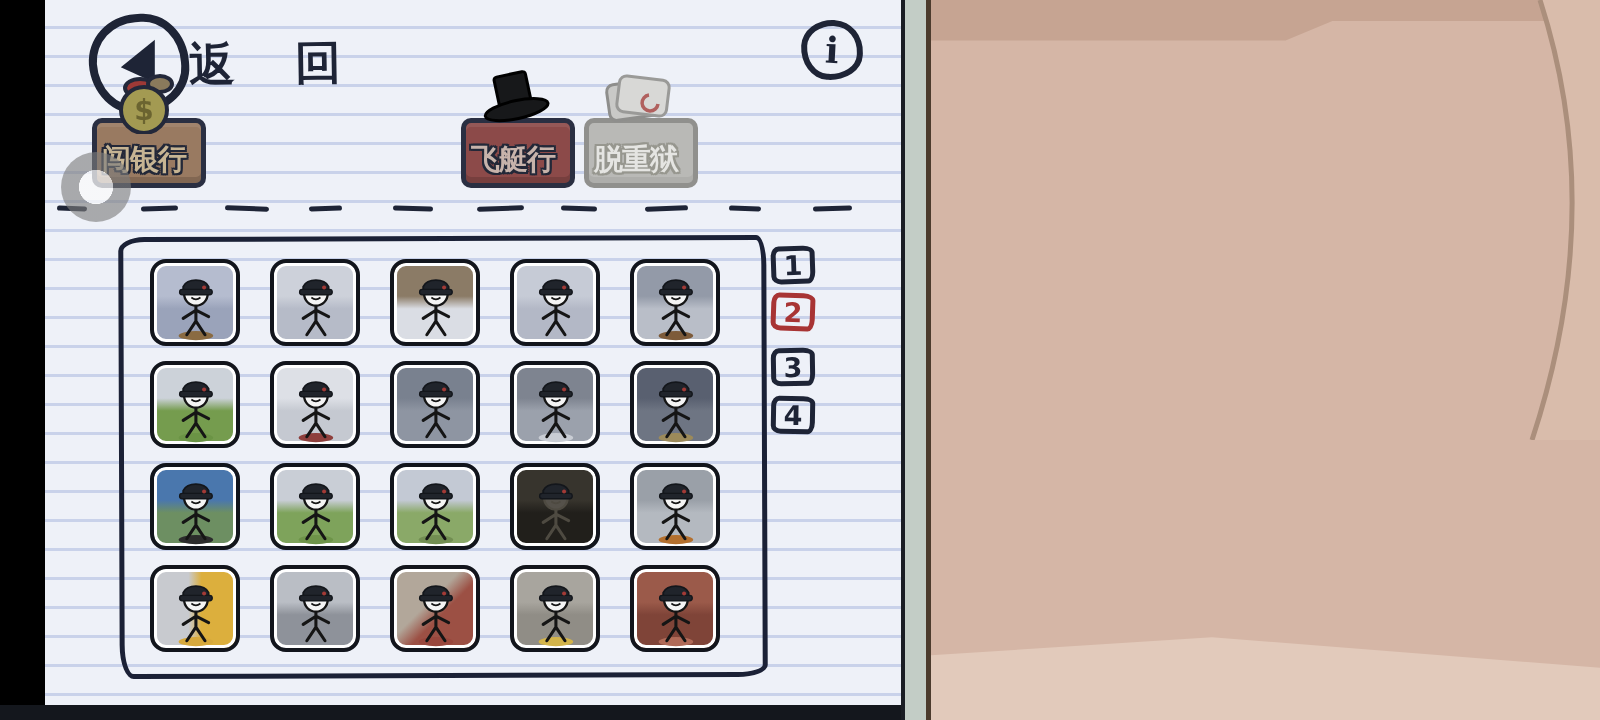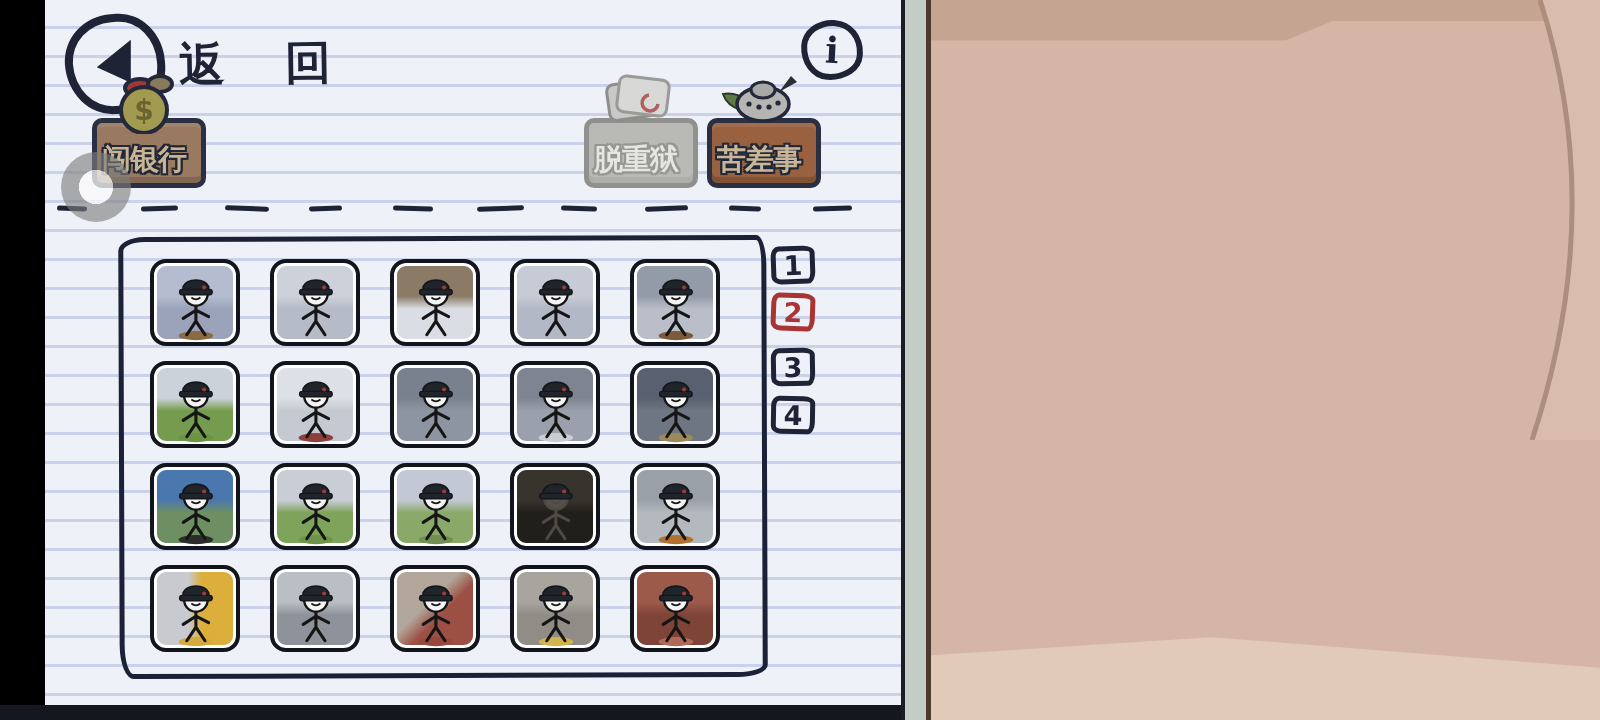--- a/index.html
+++ b/index.html
@@ -5,21 +5,21 @@
   html,body{margin:0;padding:0;background:#000;}
   .stage{position:relative;width:1600px;height:720px;overflow:hidden;
          font-family:"Liberation Sans","DejaVu Sans",sans-serif;}
 
   
   .left-black{position:absolute;left:0;top:0;width:45px;height:720px;background:#000;}
   .notebook{position:absolute;left:45px;top:0;width:856px;height:720px;background:#eef1f8;
     background-image:repeating-linear-gradient(to bottom,transparent 0 26px,#c9d2ea 26px 29px);}
   .bottom-strip{position:absolute;left:0;top:705px;width:931px;height:15px;background:#14171d;z-index:6;}
 
-  .back-btn{position:absolute;left:20px;top:14px;display:flex;align-items:center;gap:14px;
+  .back-btn{position:absolute;left:44px;top:14px;display:flex;align-items:center;
     background:none;border:none;cursor:pointer;padding:0;}
   .back-circle{width:84px;height:84px;border:8px solid #1e2436;border-radius:50% 46% 52% 48%/48% 52% 46% 54%;
     display:flex;align-items:center;justify-content:center;transform:rotate(-4deg);background:transparent;}
   
   .tri{width:44px;height:44px;background:#1e2436;clip-path:polygon(8% 50%,95% 2%,78% 98%);
        transform:rotate(-6deg);}
   .tri-inner{position:absolute;left:12px;top:11px;width:22px;height:22px;background:#eef1f8;
        clip-path:polygon(4% 50%,98% 4%,80% 96%);transform:rotate(-6deg);}
   .back-label{font-size:46px;font-weight:bold;color:#1e2436;letter-spacing:22px;
     transform:rotate(-1deg);font-family:"DejaVu Sans",sans-serif;}
@@ -103,42 +103,38 @@
         <button class="badge" style="left: 0px;">
           <span class="badge-rect" style="background: rgb(153, 122, 97);"></span>
           <span class="badge-deco"><svg viewBox="0 0 86 64">
               <ellipse cx="38" cy="18" rx="15" ry="9" fill="#9e3936" stroke="#23283a" stroke-width="4"></ellipse>
               <ellipse cx="58" cy="14" rx="12" ry="8" fill="#8a7a5c" stroke="#23283a" stroke-width="4"></ellipse>
               <circle cx="42" cy="40" r="23" fill="#a39a52" stroke="#23283a" stroke-width="4"></circle>
               <text x="42" y="50" text-anchor="middle" font-size="28" font-weight="bold" fill="#6b6430" font-family="DejaVu Sans">$</text>
             </svg></span>
           <span class="badge-label" style="color: rgb(198, 180, 147);">闯银行</span>
         </button>
+        <button class="badge" style="left: 369px;">
+          <span class="badge-rect" style="background: rgb(140, 74, 73);"></span>
+          <span class="badge-deco"><svg viewBox="0 0 86 64">
+              <g transform="rotate(-12 43 32)">
+                <rect x="28" y="4" width="32" height="34" rx="3" fill="#17181a" stroke="#000" stroke-width="3"></rect>
+                <ellipse cx="44" cy="40" rx="32" ry="9" fill="#17181a" stroke="#000" stroke-width="3"></ellipse>
+              </g>
+            </svg></span>
+          <span class="badge-label" style="color: rgb(199, 179, 171);">飞艇行</span>
+        </button>
         <button class="badge muted" style="left: 492px;">
           <span class="badge-rect" style="background: rgb(185, 185, 182);"></span>
           <span class="badge-deco"><svg viewBox="0 0 86 64">
               <rect x="14" y="12" width="50" height="36" rx="7" fill="#c9c9c7" stroke="#8e8e8c" stroke-width="3" transform="rotate(-8 39 30)"></rect>
               <rect x="24" y="8" width="50" height="36" rx="7" fill="#d8d8d6" stroke="#9a9a98" stroke-width="3" transform="rotate(7 49 26)"></rect>
               <path d="M64,34 a8,8 0 1 1 -9,-9" stroke="#b0605e" stroke-width="3.5" fill="none"></path>
             </svg></span>
           <span class="badge-label" style="color: rgb(229, 229, 226);">脱重狱</span>
-        </button>
-        <button class="badge" style="left: 615px;">
-          <span class="badge-rect" style="background: rgb(153, 97, 63);"></span>
-          <span class="badge-deco"><svg viewBox="0 0 86 64">
-              <path d="M24,40 q-14,-4 -18,-16 q14,-2 22,6 Z" fill="#5c7a46" stroke="#2c3a26" stroke-width="2"></path>
-              <path d="M62,22 L74,6 l6,6 Z" fill="#2c2e33"></path>
-              <ellipse cx="46" cy="34" rx="26" ry="17" fill="#b5b5b3" stroke="#23283a" stroke-width="3.5"></ellipse>
-              <ellipse cx="46" cy="20" rx="12" ry="8" fill="#a8a8a6" stroke="#23283a" stroke-width="3"></ellipse>
-              <circle cx="32" cy="34" r="2.6" fill="#23283a"></circle>
-              <circle cx="42" cy="37" r="2.6" fill="#23283a"></circle>
-              <circle cx="52" cy="37" r="2.6" fill="#23283a"></circle>
-              <circle cx="61" cy="33" r="2.6" fill="#23283a"></circle>
-            </svg></span>
-          <span class="badge-label" style="color: rgb(201, 182, 152);">苦差事</span>
         </button>
       </div>
     <div id="dashes">
         <span class="dash" style="left: 12px; width: 30px; transform: rotate(2deg);"></span>
         <span class="dash" style="left: 96px; width: 37px; transform: rotate(-2deg);"></span>
         <span class="dash" style="left: 180px; width: 44px; transform: rotate(2deg);"></span>
         <span class="dash" style="left: 264px; width: 33px; transform: rotate(-2deg);"></span>
         <span class="dash" style="left: 348px; width: 40px; transform: rotate(2deg);"></span>
         <span class="dash" style="left: 432px; width: 47px; transform: rotate(-2deg);"></span>
         <span class="dash" style="left: 516px; width: 36px; transform: rotate(2deg);"></span>

